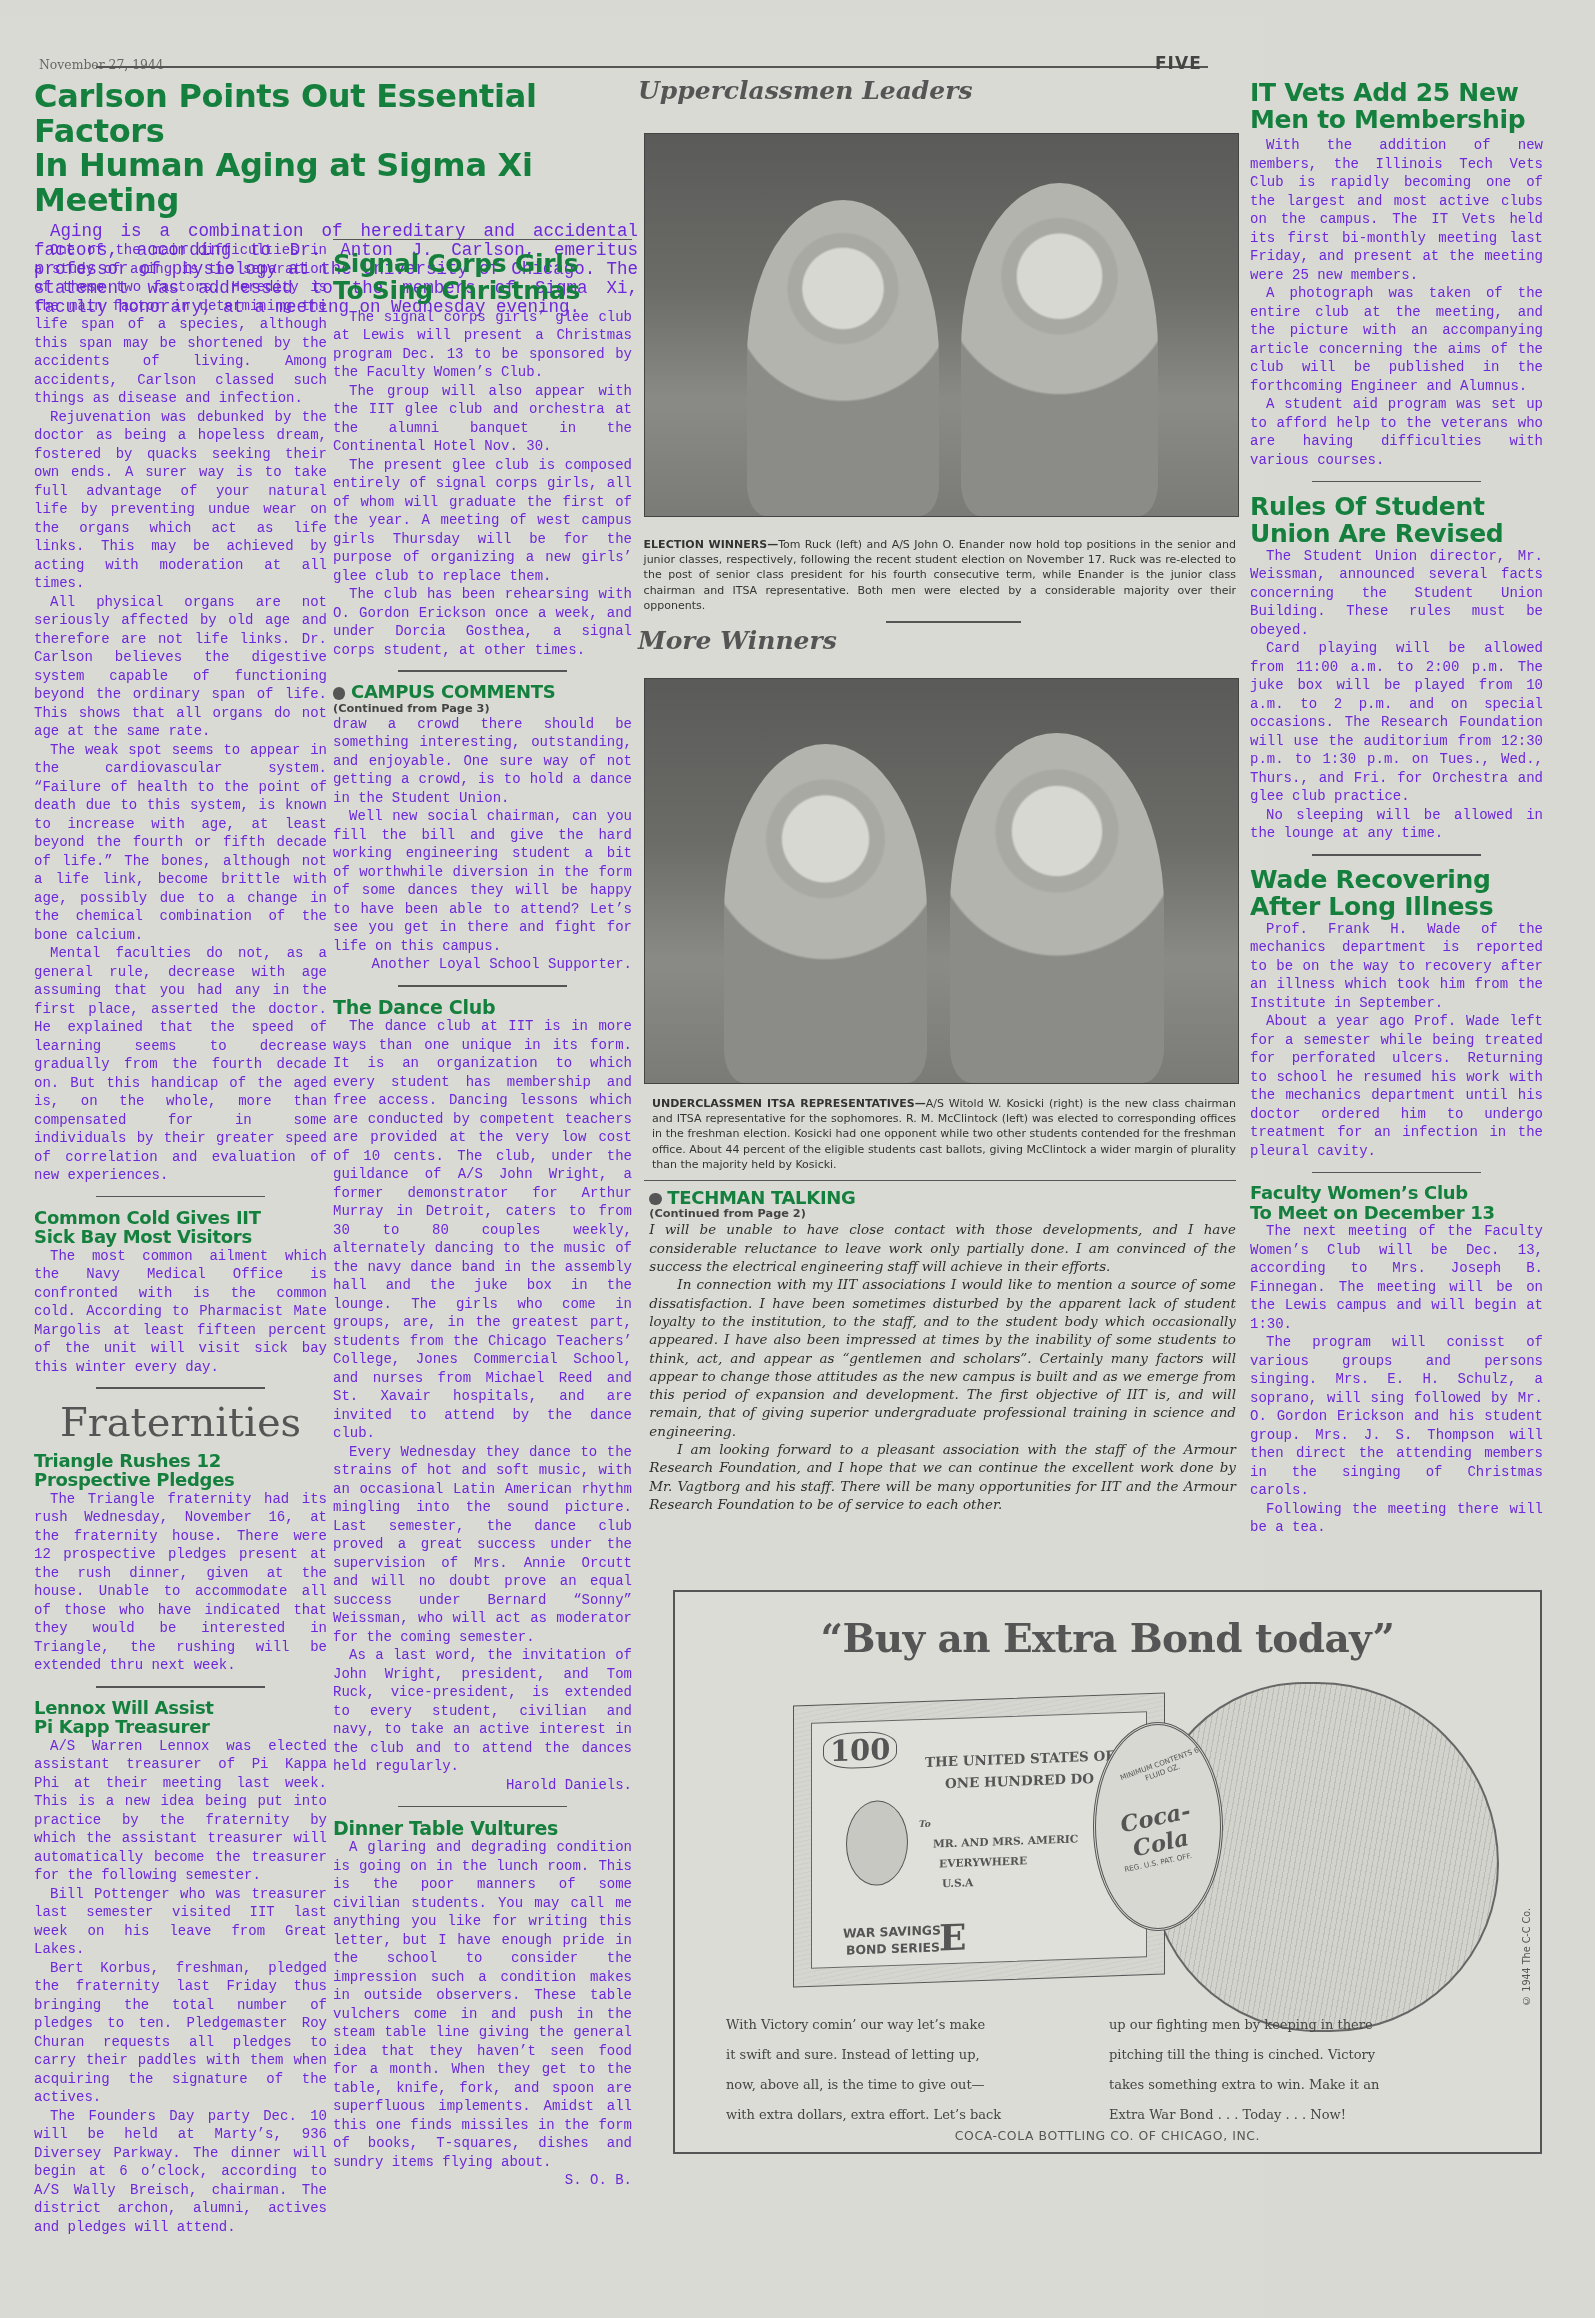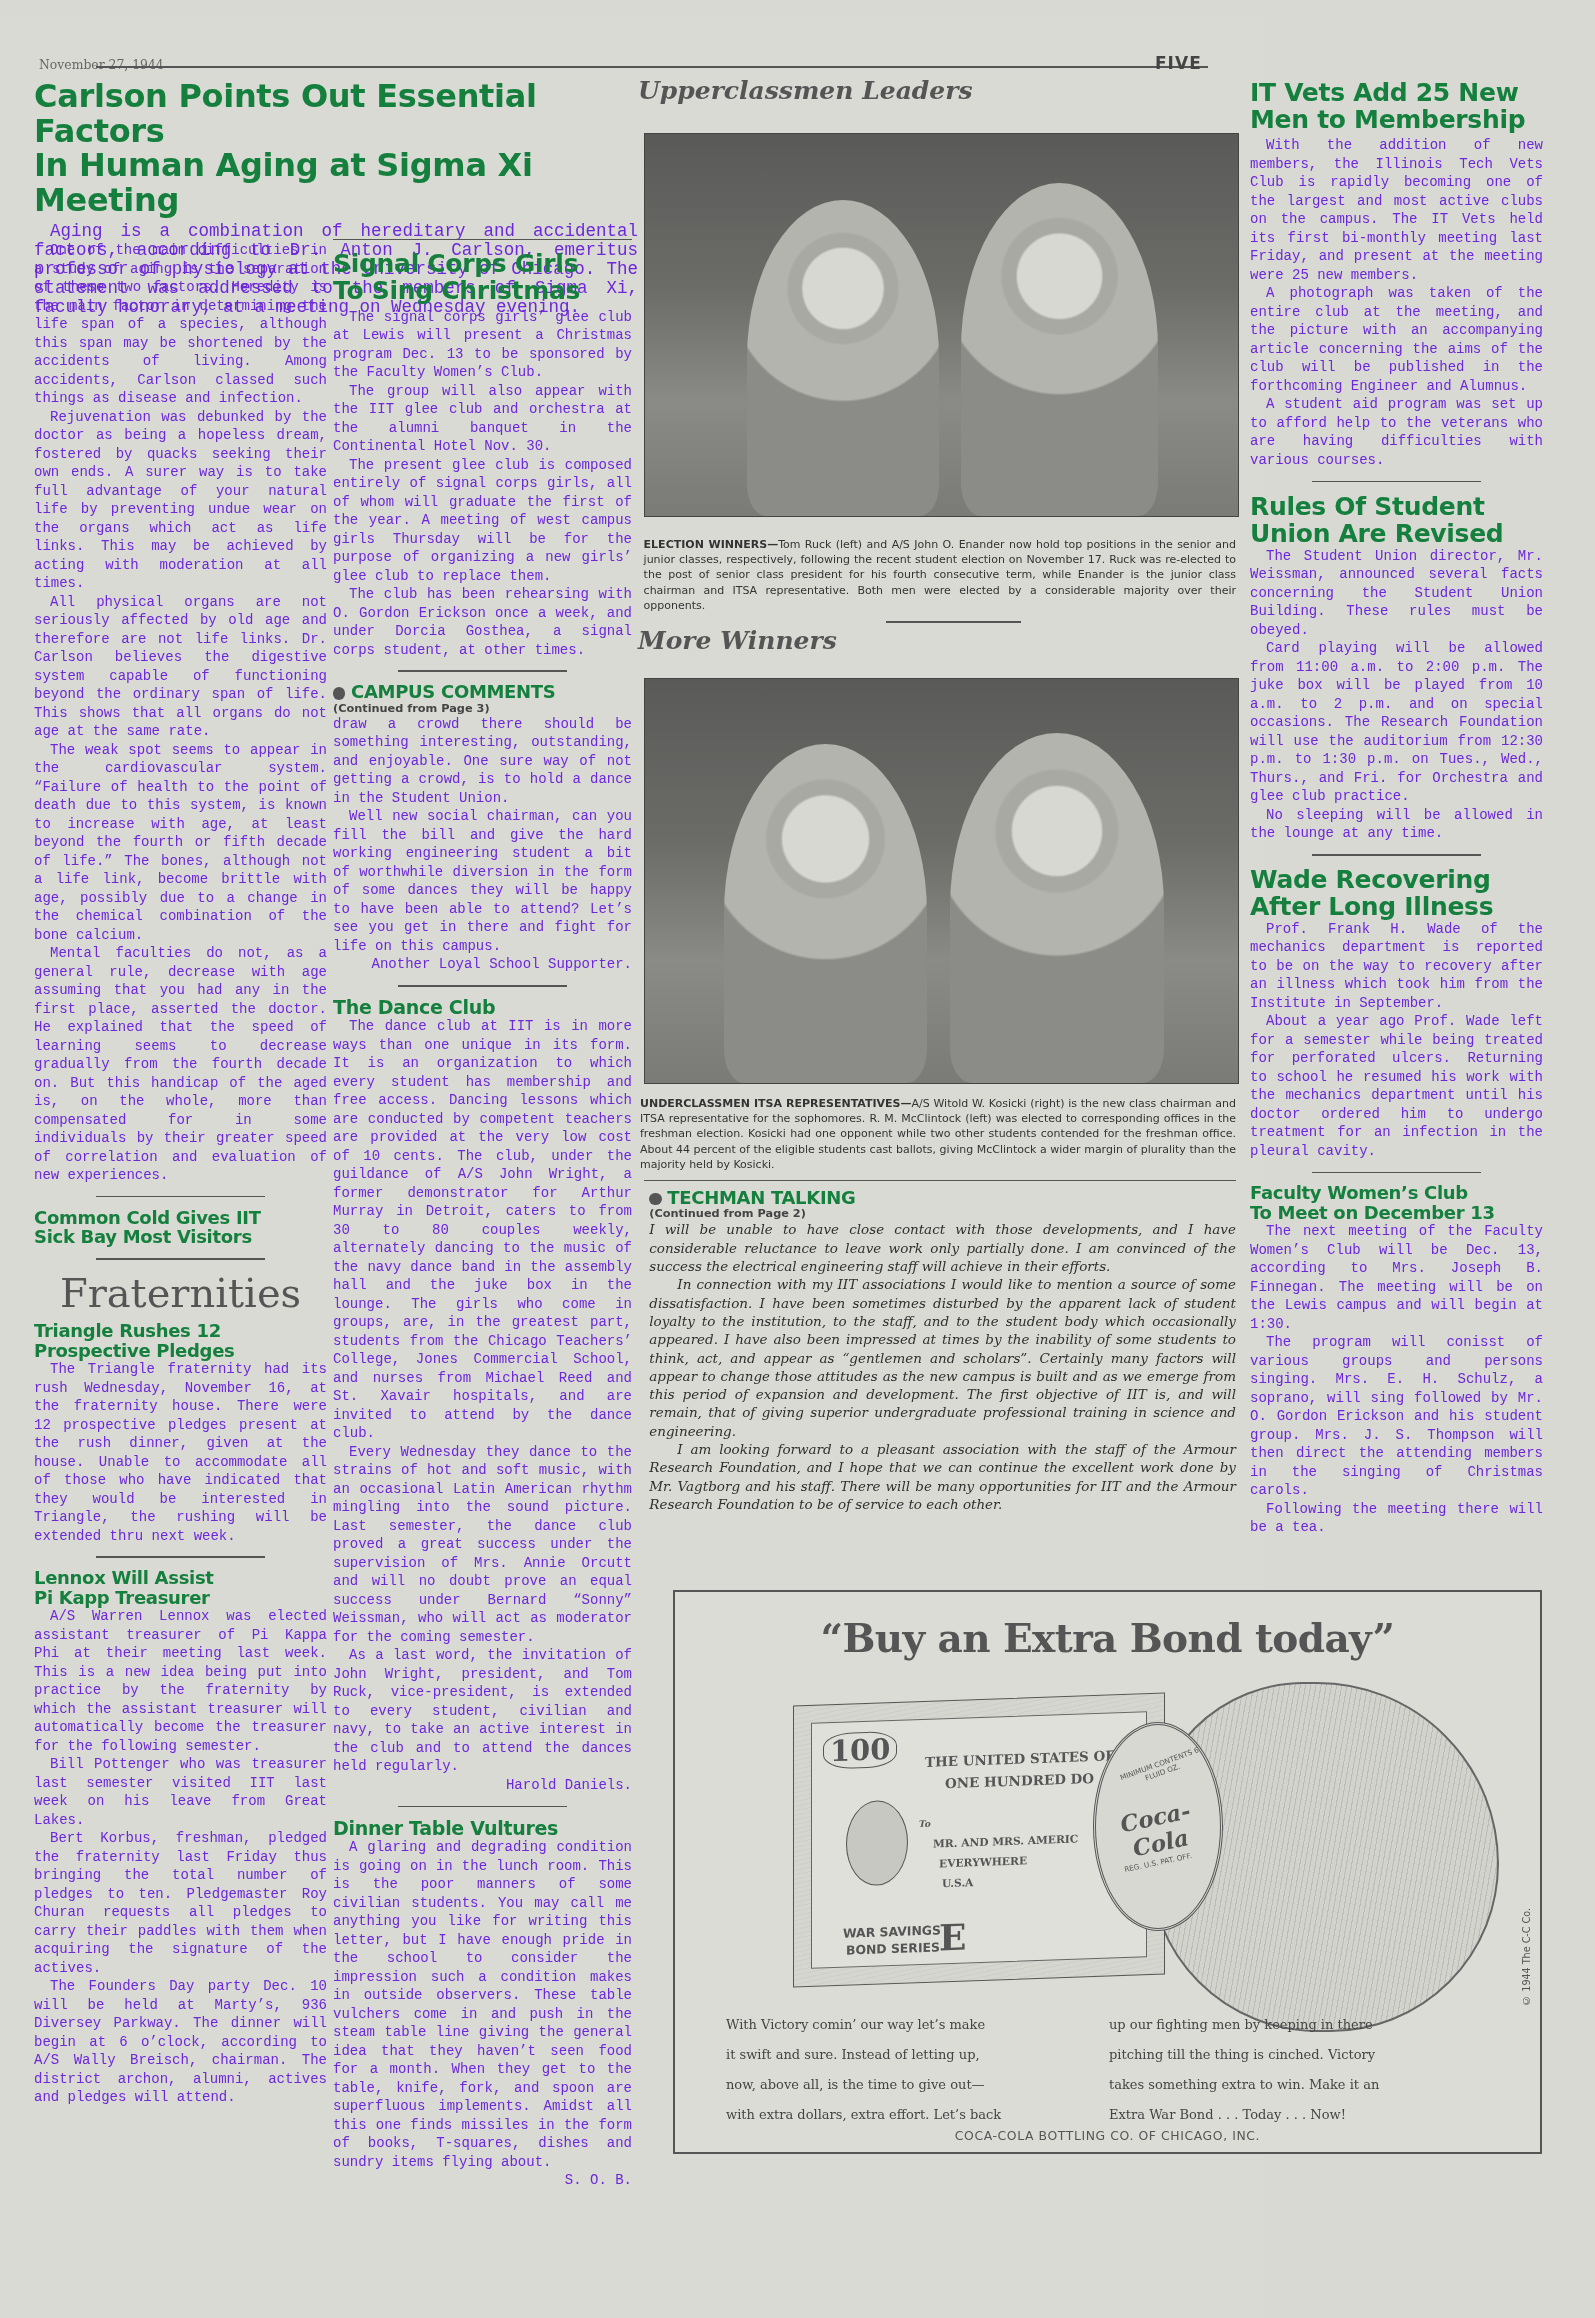--- a/index.html
+++ b/index.html
@@ -74,20 +74,23 @@
       <p>Rejuvenation was debunked by the doctor as being a hopeless dream, fostered by quacks seeking their own ends. A surer way is to take full advantage of your natural life by preventing undue wear on the organs which act as life links. This may be achieved by acting with moderation at all times.</p>
       <p>All physical organs are not seriously affected by old age and therefore are not life links. Dr. Carlson believes the digestive system capable of functioning beyond the ordinary span of life. This shows that all organs do not age at the same rate.</p>
       <p>The weak spot seems to appear in the cardiovascular system. “Failure of health to the point of death due to this system, is known to increase with age, at least beyond the fourth or fifth decade of life.” The bones, although not a life link, become brittle with age, possibly due to a change in the chemical combination of the bone calcium.</p>
       <p>Mental faculties do not, as a general rule, decrease with age assuming that you had any in the first place, asserted the doctor. He explained that the speed of learning seems to decrease gradually from the fourth decade on. But this handicap of the aged is, on the whole, more than compensated for in some individuals by their greater speed of correlation and evaluation of new experiences.</p>
     </div>
     <div class="rule"></div>
     <div class="headline h-md">
       <div>Common Cold Gives IIT</div>
       <div>Sick Bay Most Visitors</div>
     </div>
+    <div class="body">
+      <p>The most common ailment which the Navy Medical Office is confronted with is the common cold. According to Pharmacist Mate Margolis at least fifteen percent of the unit will visit sick bay this winter every day.</p>
+    </div>
     <div class="rule"></div>
     <div class="h-script">Fraternities</div>
     <div class="headline h-md" style="margin-top:5.6px;">
       <div>Triangle Rushes 12</div>
       <div>Prospective Pledges</div>
     </div>
     <div class="body">
       <p>The Triangle fraternity had its rush Wednesday, November 16, at the fraternity house. There were 12 prospective pledges present at the rush dinner, given at the house. Unable to accommodate all of those who have indicated that they would be interested in Triangle, the rushing will be extended thru next week.</p>
     </div>
     <div class="rule"></div>
@@ -149,21 +152,21 @@
     </div>
     <div class="caption" style="margin-top:20px; margin-left:5.6px;">
       <b>ELECTION WINNERS—</b><span>Tom Ruck (left) and A/S John O. Enander now hold top positions in the senior and junior classes, respectively, following the recent student election on November 17. Ruck was re-elected to the post of senior class president for his fourth consecutive term, while Enander is the junior class chairman and ITSA representative. Both men were elected by a considerable majority over their opponents.</span>
     </div>
     <div class="rule" style="width:135px; margin:8px 0 0 248px;"></div>
     <div class="h-italic" style="margin-top:3.4px;">More Winners</div>
     <div class="photo" style="height:406px; margin-top:22.6px; margin-left:5.6px; width:595px;">
       <div class="person" style="left:79px; width:203px; height:339px;"></div>
       <div class="person" style="left:305px; width:214px; height:350px;"></div>
     </div>
-    <div class="caption" style="margin-top:12.4px; margin-left:2px;">
+    <div class="caption" style="margin-top:12.4px; margin-left:14px;">
       <b>UNDERCLASSMEN ITSA REPRESENTATIVES—</b><span>A/S Witold W. Kosicki (right) is the new class chairman and ITSA representative for the sophomores. R. M. McClintock (left) was elected to corresponding offices in the freshman election. Kosicki had one opponent while two other students contended for the freshman office. About 44 percent of the eligible students cast ballots, giving McClintock a wider margin of plurality than the majority held by Kosicki.</span>
     </div>
     <div class="sectionbar" style="margin-top:8px; margin-left:5.6px;"></div>
     <div class="headline h-md" style="margin-top:6.8px; margin-left:11.3px;">
       <span class="bullet"></span><span>TECHMAN TALKING</span>
     </div>
     <div class="contd" style="margin-left:11.3px;">(Continued from Page 2)</div>
     <div class="techman" style="margin-left:11.3px;">
       <p>I will be unable to have close contact with those developments, and I have considerable reluctance to leave work only partially done. I am convinced of the success the electrical engineering staff will achieve in their efforts.</p>
       <p>In connection with my IIT associations I would like to mention a source of some dissatisfaction. I have been sometimes disturbed by the apparent lack of student loyalty to the institution, to the staff, and to the student body which occasionally appeared. I have also been impressed at times by the inability of some students to think, act, and appear as “gentlemen and scholars”. Certainly many factors will appear to change those attitudes as the new campus is built and as we emerge from this period of expansion and development. The first objective of IIT is, and will remain, that of giving superior undergraduate professional training in science and engineering.</p>

